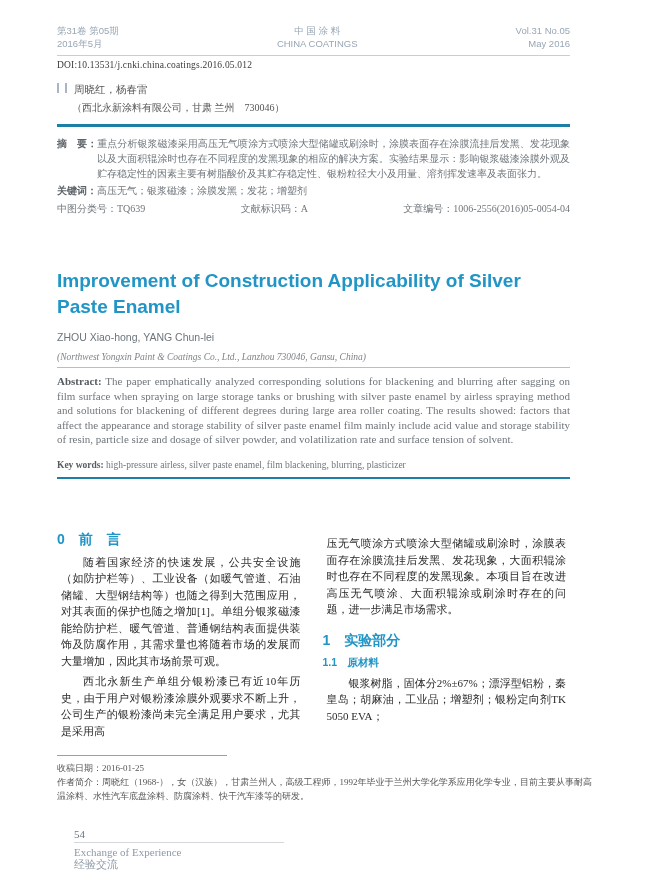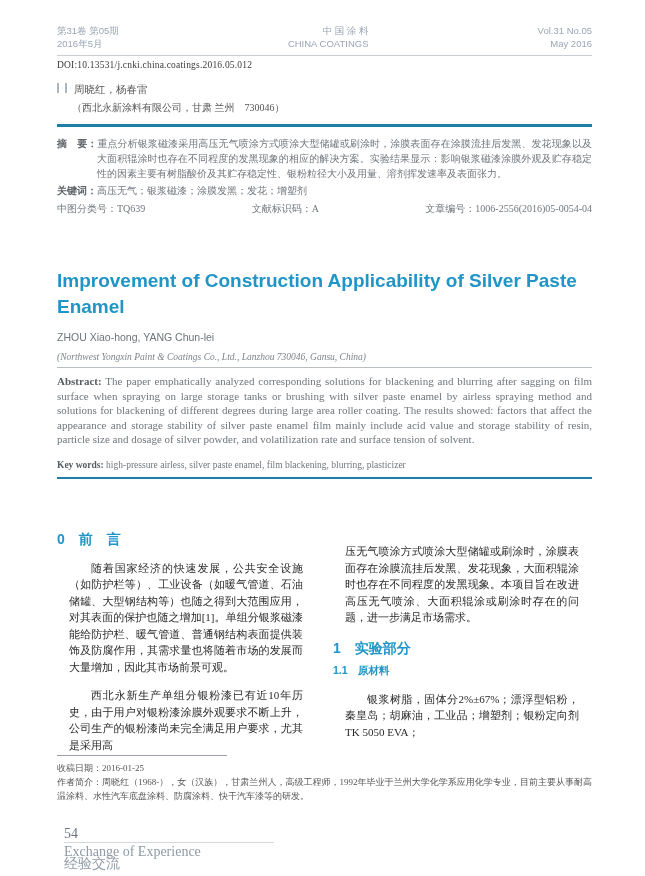--- a/index.html
+++ b/index.html
@@ -5,31 +5,31 @@
   html,body{margin:0;padding:0;background:#e8e8e8;}
   .page{
     position:relative;
     width:645px;height:876px;
     margin:0 auto;
     background:#ffffff;
     font-family:"Liberation Serif", serif;
     color:#272727;
     overflow:hidden;
     box-sizing:border-box;
-    padding:0 53px 0 57px;
+    padding:0 75px 0 57px;
   }
   
   .jheader{
     display:flex;justify-content:space-between;align-items:flex-start;
     padding-top:24px;padding-bottom:5px;
     border-bottom:1px solid #c9ced3;
     font-family:"Liberation Sans", sans-serif;
     font-size:9.5px;line-height:13px;color:#98a6b4;
   }
-  .jheader .h-center{text-align:right;}
+  .jheader .h-center{text-align:center;}
   .jheader .h-right{text-align:right;}
   .doi{font-size:9.5px;color:#3a3a3a;margin-top:4px;letter-spacing:.2px;}
   
   .cn-title{
     margin:40px 0 0 0;
     font-family:"Liberation Sans", sans-serif;
     font-weight:bold;font-size:31px;line-height:36px;
     color:#2095c6;letter-spacing:3px;
   }
   .authors-row{margin-top:13px;font-size:10.5px;color:#555;display:flex;align-items:flex-start;}
@@ -54,37 +54,37 @@
     font-weight:bold;font-size:19px;line-height:26px;color:#2095c6;
   }
   .authors-en{margin-top:11px;font-size:10.5px;color:#6c757c;font-family:"Liberation Sans", sans-serif;}
   .affiliation-en{margin-top:9px;font-size:9.5px;color:#7d848a;font-style:italic;}
   .abs-en{margin-top:6px;font-size:11px;line-height:14.5px;color:#70767c;text-align:justify;}
   .abs-en b,.kw-en b{color:#565c61;}
   .kw-en{margin:0;font-size:9.5px;line-height:14.5px;color:#70767c;}
   
   .columns{display:flex;gap:18px;margin-top:52px;}
   .col{width:258px;font-size:11px;line-height:16.5px;text-align:justify;color:#2a2a2a;}
-  .col p{margin:12px;text-indent:2em;}
+  .col p{margin:4px;text-indent:2em;}
   .col p.cont{text-indent:0;}
   h3.sec{
     margin:0 0 6px 0;font-family:"Liberation Sans", sans-serif;
     font-size:14px;color:#2095c6;font-weight:bold;
   }
   h3.sec.sec1{margin-top:14px;}
   h4.subsec{
     margin:6px 0 4px 0;font-family:"Liberation Sans", sans-serif;
     font-size:10.5px;color:#2095c6;font-weight:bold;
   }
   
   .footnote{position:absolute;left:57px;right:53px;top:755px;font-size:9px;line-height:14px;color:#555;}
   .footnote-rule{width:170px;height:1px;background:#9aa0a6;margin-bottom:5px;}
   .footnote p{margin:0;text-align:justify;}
   
-  .pfooter{position:absolute;left:64px;bottom:6px;font-size:14px;line-height:12px;color:#8e9aa6;}
+  .pfooter{position:absolute;left:74px;bottom:6px;font-size:11px;line-height:12px;color:#8e9aa6;}
   .pfooter .pageno{color:#6b7580;margin-bottom:2px;}
   .pfooter-rule{width:210px;height:1px;background:#d4d8dc;margin:2px 0 3px 0;}
 </style>
 </head>
 <body>
 
 <div class="page">
 
   <div class="jheader">
     <div class="h-left">

